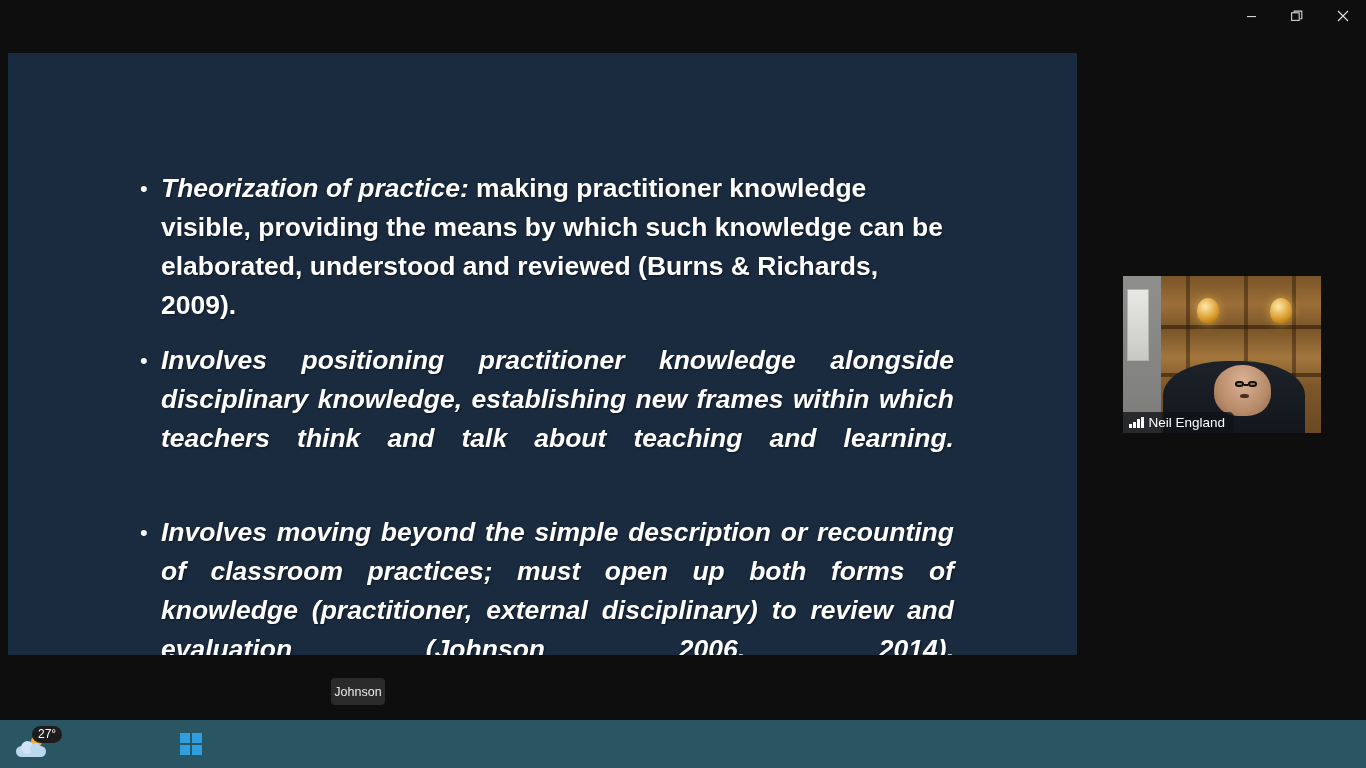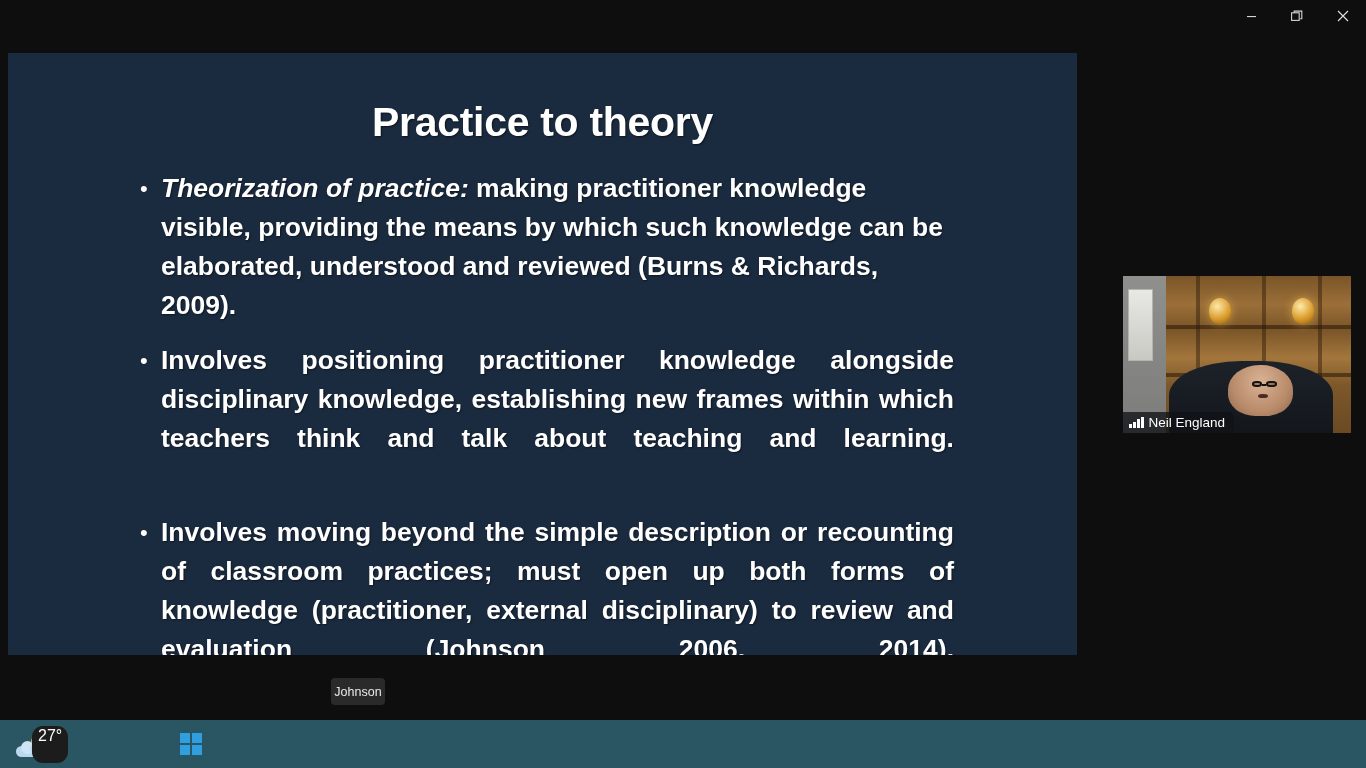--- a/index.html
+++ b/index.html
@@ -70,29 +70,29 @@
   }
   .bullet-text {
     flex: 1 1 auto;
     color: #ffffff;
     font-size: 26.5px;
     line-height: 39px;
     font-weight: bold;
     font-family: "Liberation Sans Narrow", "Liberation Sans", sans-serif;
     text-shadow: 1px 1px 2px rgba(0,0,0,0.5);
   }
-  .bullet-text.justify { text-align: justify; }
+  .bullet-text.justify { text-align: justify; font-style: italic; }
   .bullet-text.justify::after { content: ""; display: inline-block; width: 100%; }
   .lead-italic { font-style: italic; text-align: right; }
 
   
   #video-tile {
     position: absolute;
     left: 1123px; top: 276px;
-    width: 228px; height: 157px;
+    width: 198px; height: 157px;
     overflow: hidden;
     background: #3a3128;
   }
   .vid-wall {
     position: absolute; left: 0; top: 0; width: 19%; height: 100%;
     background: linear-gradient(to bottom, #8f8f8d, #7c7c7a);
   }
   .vid-window {
     position: absolute; left: 2%; top: 8%; width: 11%; height: 46%;
     background: linear-gradient(to bottom, #e8e8e4, #c9c9c4);
@@ -193,21 +193,21 @@
     position: absolute; left: 8px; top: 17px;
     width: 30px; height: 16px;
   }
   #weather-cloud .c1 { position: absolute; left: 0; bottom: 0; width: 30px; height: 11px; background: #bcd8ef; border-radius: 7px; }
   #weather-cloud .c2 { position: absolute; left: 5px; top: 0; width: 13px; height: 13px; background: #cfe5f6; border-radius: 50%; }
   #weather-cloud .c3 { position: absolute; left: 14px; top: 2px; width: 11px; height: 11px; background: #bcd8ef; border-radius: 50%; }
   #weather-sun { position: absolute; left: 23px; top: 12px; width: 11px; height: 11px; border-radius: 50%; background: #f0a93b; }
   #weather-temp {
     position: absolute; left: 24px; top: 2px;
     background: #1c1c1c; color: #ffffff;
-    font-size: 16px; padding: 2px 6px 19px 6px;
+    font-size: 12px; padding: 2px 6px 3px 6px;
     border-radius: 11px; line-height: 1;
   }
 
   #start-btn {
     position: absolute; left: 178px; top: 12px;
     width: 26px; height: 24px;
     display: flex; align-items: center; justify-content: center;
   }
   .win-logo { display: grid; grid-template-columns: 10px 10px; grid-template-rows: 10px 10px; gap: 2.5px; }
   .win-logo span { background: #2f9fe0; display: block; }
@@ -230,21 +230,20 @@
       </svg>
     </div>
     <div class="win-btn close">
       <svg width="12" height="12" viewBox="0 0 12 12">
         <path d="M1 1 L11 11 M11 1 L1 11" stroke="#e4e4e4" stroke-width="1.1" fill="none"></path>
       </svg>
     </div>
   </div>
 
   <div id="slide">
-    <div id="slide-title">Practice to theory</div>
 
     <div id="slide-body">
 
       <div class="bullet-row">
         <div class="bullet-mark">•</div>
         <div class="bullet-text"><span class="lead-italic">Theorization of practice:</span><span> making practitioner knowledge visible, providing the means by which such knowledge can be elaborated, understood and reviewed (Burns &amp; Richards, 2009).</span></div>
       </div>
 
       <div class="bullet-row">
         <div class="bullet-mark">•</div>

